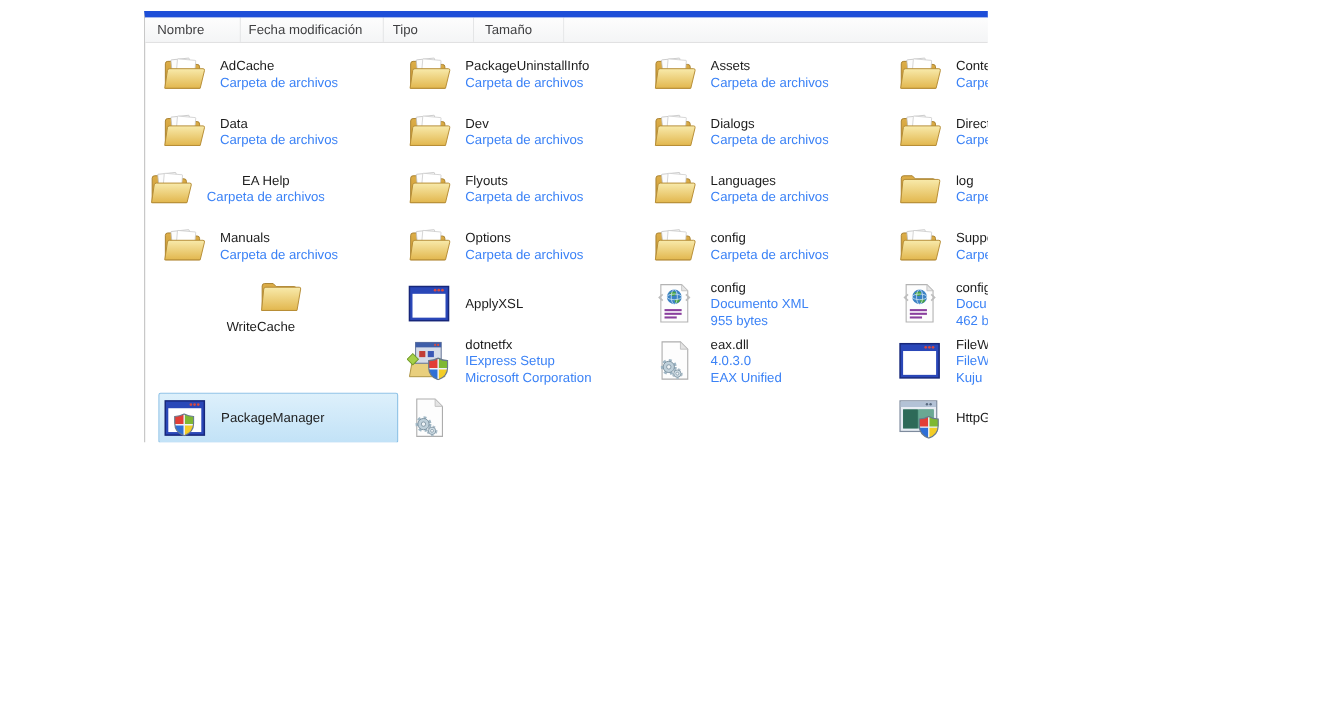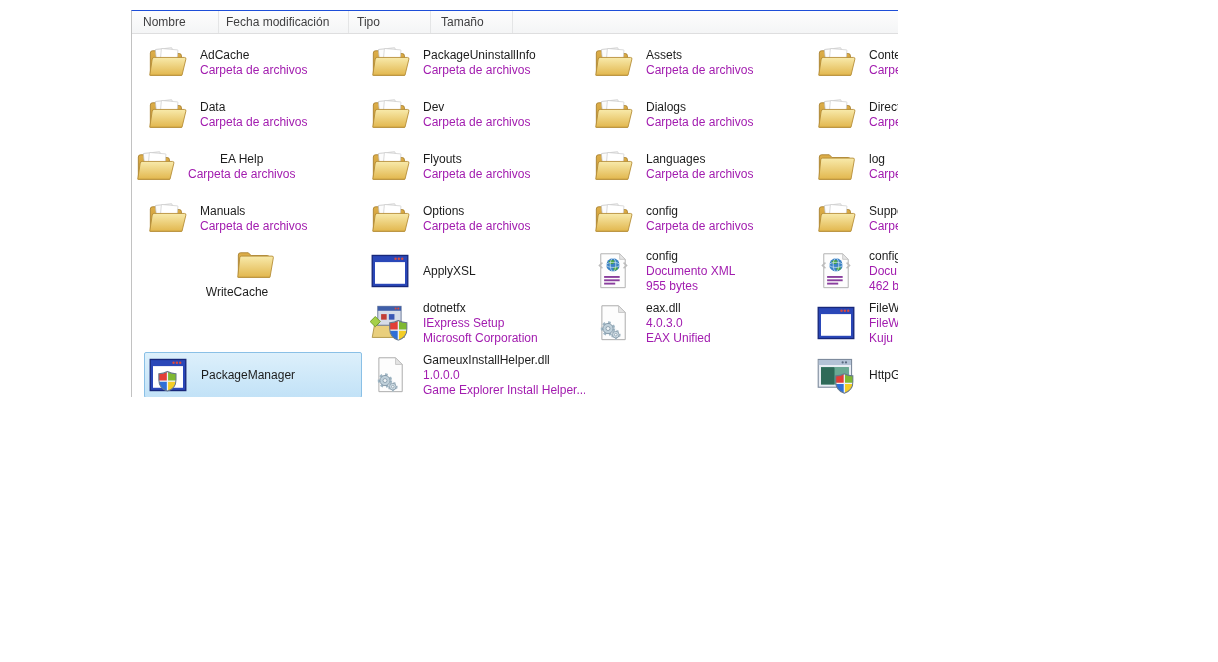--- a/index.html
+++ b/index.html
@@ -1,40 +1,40 @@
 <!DOCTYPE html>
 <html><head>
 <meta charset="utf-8">
 <style>
   html,body{margin:0;padding:0}
   body{width:1218px;height:662px;background:#ffffff;font-family:"Liberation Sans",sans-serif;position:relative;overflow:hidden}
 
   .frag{position:absolute;left:131px;top:10px;width:766px;height:386px;overflow:hidden;
-        background:#fff;border-top:1px solid #1d4ed8;border-left:1px solid #c2c2c2;box-sizing:content-box}
+        background:#fff;border-top:6px solid #1d4ed8;border-left:1px solid #c2c2c2;box-sizing:content-box}
 
   .hdr{position:absolute;left:0;top:0;width:766px;height:22px;display:flex;
        background:linear-gradient(#fdfdfd,#f3f4f5);border-bottom:1px solid #dededf}
   .hcell{box-sizing:border-box;height:22px;padding-top:4px;font-size:12px;color:#3f3f41;
          border-right:1px solid #e4e5e6;background:linear-gradient(#fdfdfd,#f4f5f6);white-space:nowrap;overflow:hidden}
   .hc1{width:87px;padding-left:11px}
   .hc2{width:130px;padding-left:7px}
   .hc3{width:82px;padding-left:8px}
   .hc4{width:82px;padding-left:10px}
   .hfill{flex:1;border-right:none}
 
   .tiles{position:absolute;left:0;top:23px;width:766px;height:363px}
 
   .tile{position:absolute;width:218px;height:52px;display:flex;align-items:center;box-sizing:border-box}
   .tile.selected{height:46px;background:linear-gradient(#ddf0fb,#c2e2f7);
                  border:1px solid #8ac0e6;border-radius:2px}
   .ticon{width:40px;height:40px;margin-left:3px;flex:0 0 auto}
   .ticon svg{width:100%;height:100%;display:block}
   .txt{margin-left:13px;font-size:12px;line-height:15px;white-space:nowrap;overflow:hidden}
   .nm{color:#1c1c1c}
-  .sub{color:#a21caf}
+  .sub{color:#3b82f6}
 </style>
 </head>
 <body>
 
 <svg width="0" height="0" style="position:absolute" aria-hidden="true">
   <defs>
     <linearGradient id="gFold" x1="0" y1="0" x2="0" y2="1">
       <stop offset="0" stop-color="#f8eaab"></stop>
         <stop offset="1" stop-color="#e2b74e"></stop>
     </linearGradient>
@@ -293,25 +293,20 @@
           <div class="sub">IExpress Setup</div>
           <div class="sub">Microsoft Corporation</div>
         </div>
       </div>
       <div class="tile" style="left: 235px; top: 315px;">
         <span class="ticon">
           <svg>
             <use href="#sym-dll" xlink:href="#sym-dll"></use>
           </svg>
         </span>
-        <div class="txt">
-          <div class="nm">GameuxInstallHelper.dll</div>
-          <div class="sub">1.0.0.0</div>
-          <div class="sub">Game Explorer Install Helper...</div>
-        </div>
       </div>
       <div class="tile" style="left: 458px; top: 3px;">
         <span class="ticon">
           <svg>
             <use href="#sym-folder-docs" xlink:href="#sym-folder-docs"></use>
           </svg>
         </span>
         <div class="txt">
           <div class="nm">Assets</div>
           <div class="sub">Carpeta de archivos</div>

